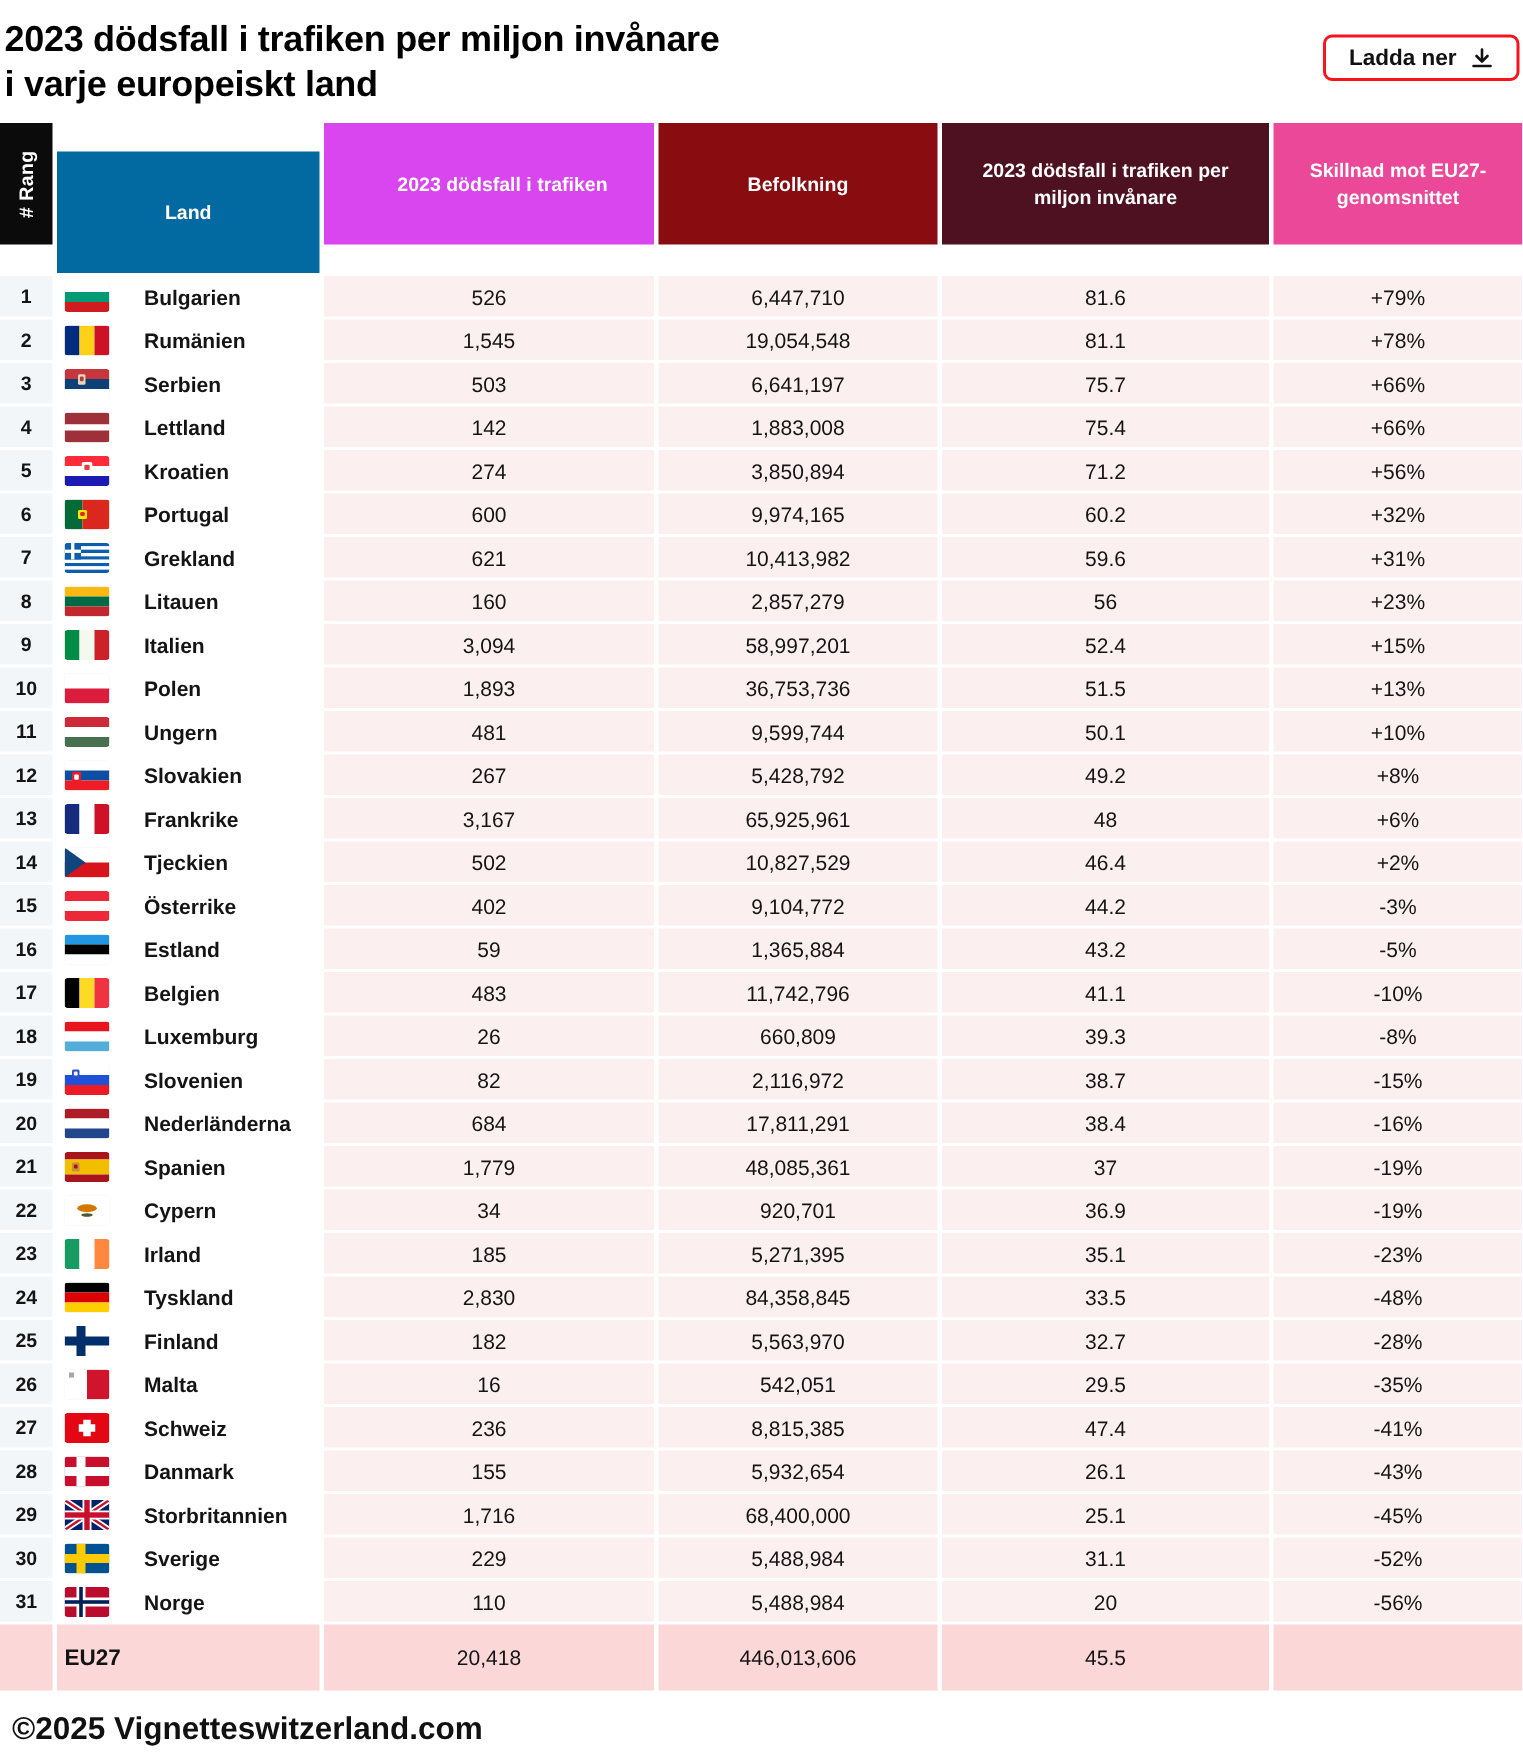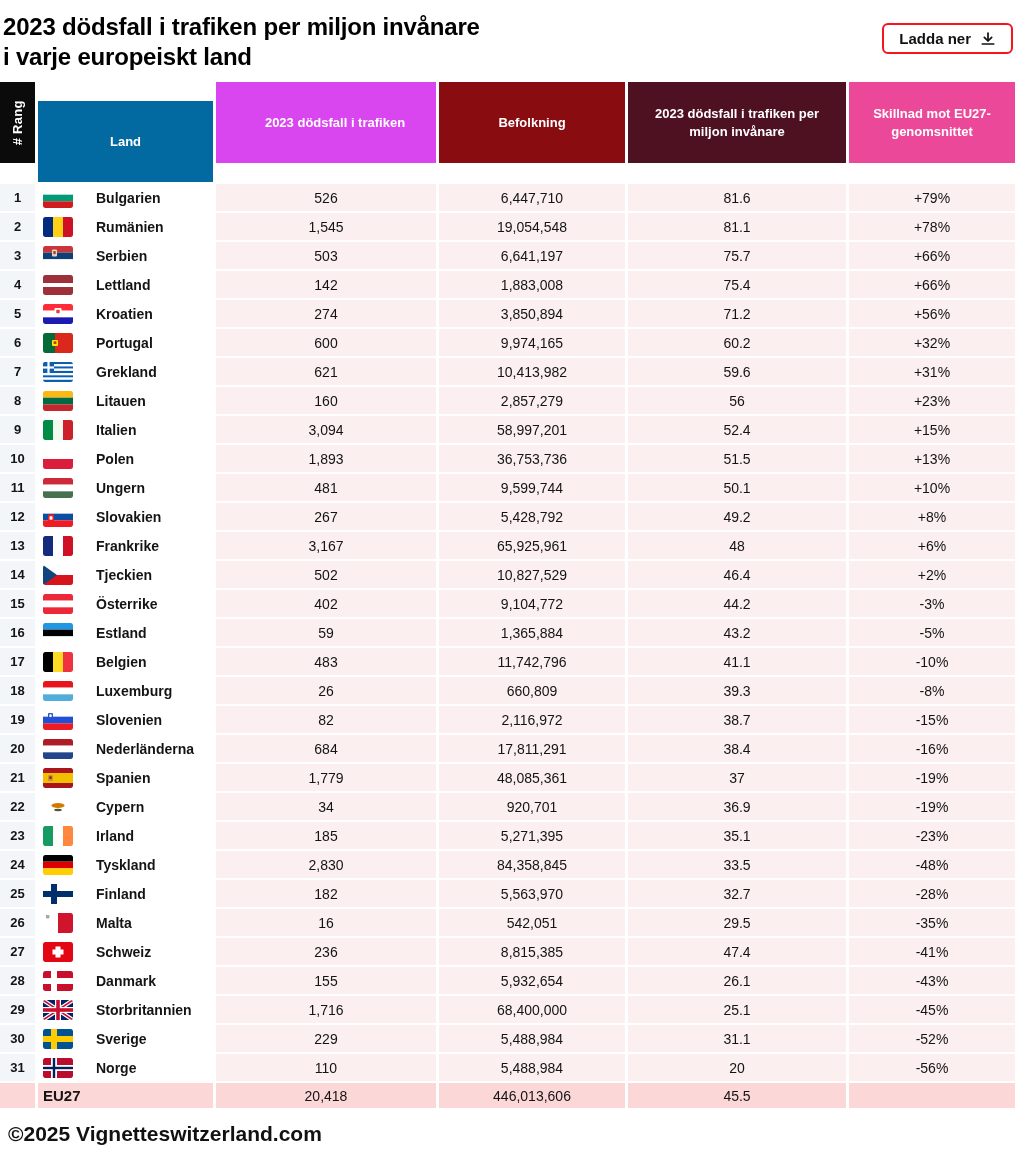--- a/index.html
+++ b/index.html
@@ -31,21 +31,21 @@
   .th { height:81px; display:flex; align-items:center; justify-content:center; text-align:center;
     color:#fff; font-size:13px; font-weight:bold; line-height:1.35; padding:4px 10px; }
   .th-rang span { transform:rotate(-90deg); white-space:nowrap; letter-spacing:0.3px; }
   .cell { height:27px; display:flex; align-items:center; justify-content:center;
     font-size:14px; background:var(--cell-pink,#FBEFEF); }
   .cell.rank { background:var(--rank-bg,#F2F6F8); font-weight:bold; font-size:13px; }
   .cell.land { background:#fff; justify-content:flex-start; padding-left:5px; gap:23px; font-weight:bold; }
   .cell.land .flag { width:30px; height:20px; border-radius:2px; overflow:hidden; flex:0 0 auto;
     box-shadow:0 0 0 1px rgba(0,0,0,0.08) inset; }
   .cell.land .flag svg { display:block; border-radius:2px; }
-  .summary .cell { background:var(--summary-pink,#FBD7D8); height:25px; }
+  .summary .cell { background:var(--summary-pink,#FBD7D8); height:44px; }
   .summary .cell.land { justify-content:flex-start; padding-left:5px; font-size:15px; font-weight:bold; }
   .row-wrap { display:contents; }
 
   
   .footer { margin-top:14px; padding-left:8px; font-size:21px; font-weight:bold; color:#111; }
 </style>
 </head>
 <body>
 
 <div class="page">

